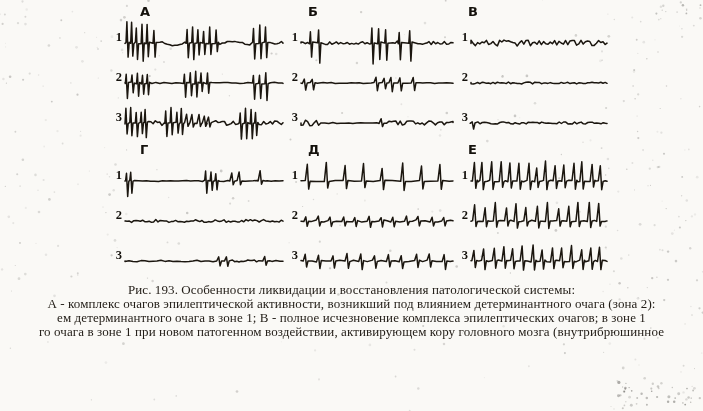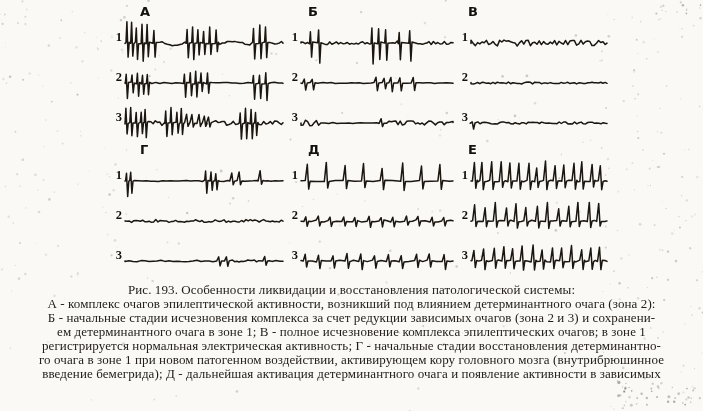--- a/index.html
+++ b/index.html
@@ -158,25 +158,22 @@
           <svg class="trace" width="136" height="40">
             <polyline points="0.0,21.7 0.9,21.5 2.9,11.4 4.3,28.5 5.7,21.4 7.8,22.1 10.6,21.2 12.6,10.0 14.0,30.6 15.4,21.7 17.5,22.5 21.3,21.5 23.3,9.3 24.7,29.2 26.1,21.4 27.2,21.1 30.9,22.0 32.9,7.7 34.3,29.2 35.7,21.4 36.9,21.8 39.6,21.2 41.6,9.7 43.0,29.8 44.4,22.5 46.6,22.0 49.1,21.9 51.1,6.9 52.5,31.1 53.9,21.7 56.3,21.9 60.1,22.9 62.1,6.1 63.5,31.0 64.9,21.3 66.1,22.4 69.1,22.2 71.1,11.0 72.5,30.1 73.9,21.1 75.8,22.8 79.5,22.9 81.5,8.9 82.9,29.6 84.3,21.4 85.5,21.2 88.6,21.7 90.6,9.1 92.0,28.7 93.4,22.6 95.2,22.8 98.5,22.6 100.5,6.6 101.9,29.4 103.3,22.3 104.9,22.9 108.7,21.1 110.7,10.8 112.1,30.5 113.5,21.2 114.6,22.8 117.8,21.8 119.8,9.0 121.2,30.3 122.6,22.6 124.3,21.4 126.5,22.5 128.5,8.2 129.9,30.6 131.3,21.3 134.1,21.5 136.0,22.4" fill="none" stroke="#1b160f" stroke-width="1.5" stroke-linejoin="round" stroke-linecap="round"></polyline>
           </svg>
         </div>
       </div>
     </div>
 
   <div class="caption">
     <div class="cap-line cap-title">Рис. 193. Особенности ликвидации и восстановления патологической системы:</div>
     <div class="cap-line">А - комплекс очагов эпилептической активности, возникший под влиянием детерминантного очага (зона 2):</div>
-    <div class="cap-line">Б - начальные стадии исчезновения комплекса за счет редукции зависимых очагов (зона 2 и 3) и сохранени-</div>
     <div class="cap-line">ем детерминантного очага в зоне 1; В - полное исчезновение комплекса эпилептических очагов; в зоне 1</div>
-    <div class="cap-line">регистрируется нормальная электрическая активность; Г - начальные стадии восстановления детерминантно-</div>
     <div class="cap-line">го очага в зоне 1 при новом патогенном воздействии, активирующем кору головного мозга (внутрибрюшинное</div>
-    <div class="cap-line">введение бемегрида); Д - дальнейшая активация детерминантного очага и появление активности в зависимых</div>
   </div>
 
   <svg id="noise" width="703" height="411">
       <circle cx="315.1" cy="350.4" r="1.10" fill="#3c3a36" opacity="0.09"></circle>
       <circle cx="35.5" cy="174.9" r="1.28" fill="#3c3a36" opacity="0.15"></circle>
       <circle cx="690.9" cy="306.5" r="0.78" fill="#3c3a36" opacity="0.10"></circle>
       <circle cx="89.3" cy="171.0" r="0.50" fill="#3c3a36" opacity="0.15"></circle>
       <circle cx="36.0" cy="243.4" r="0.53" fill="#3c3a36" opacity="0.11"></circle>
       <circle cx="619.1" cy="322.0" r="0.98" fill="#3c3a36" opacity="0.07"></circle>
       <circle cx="686.8" cy="200.5" r="1.23" fill="#3c3a36" opacity="0.12"></circle>

